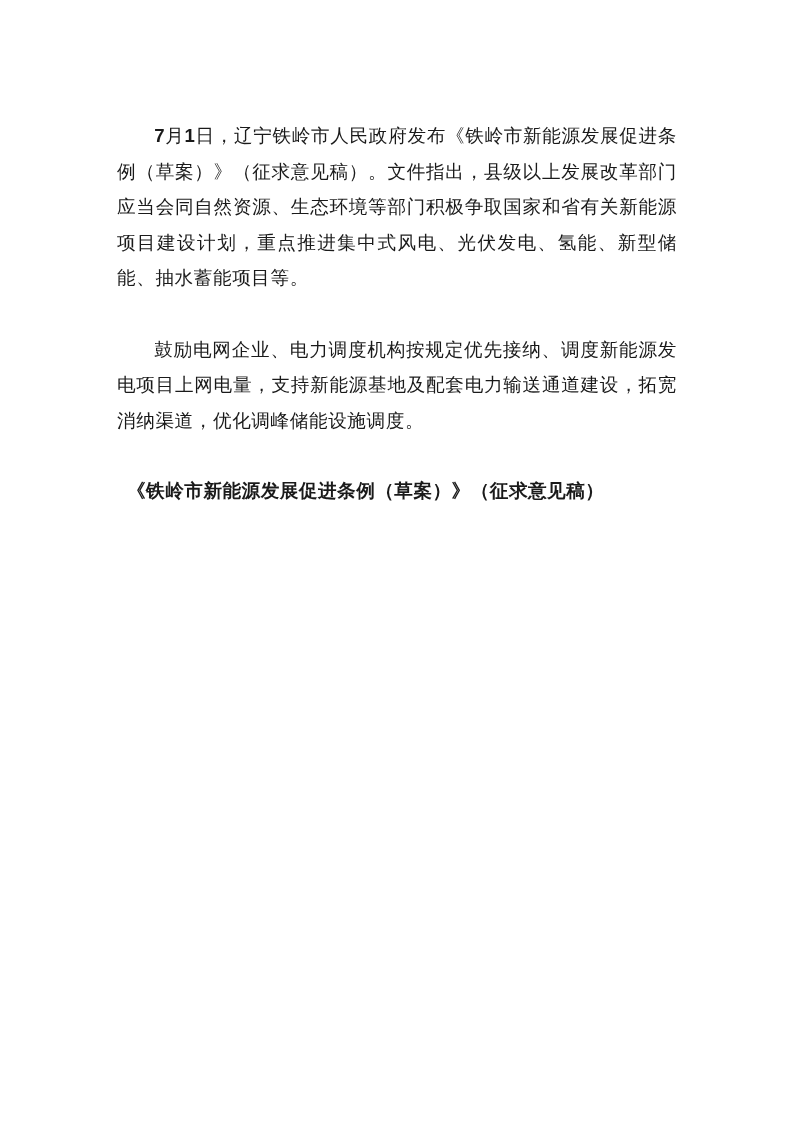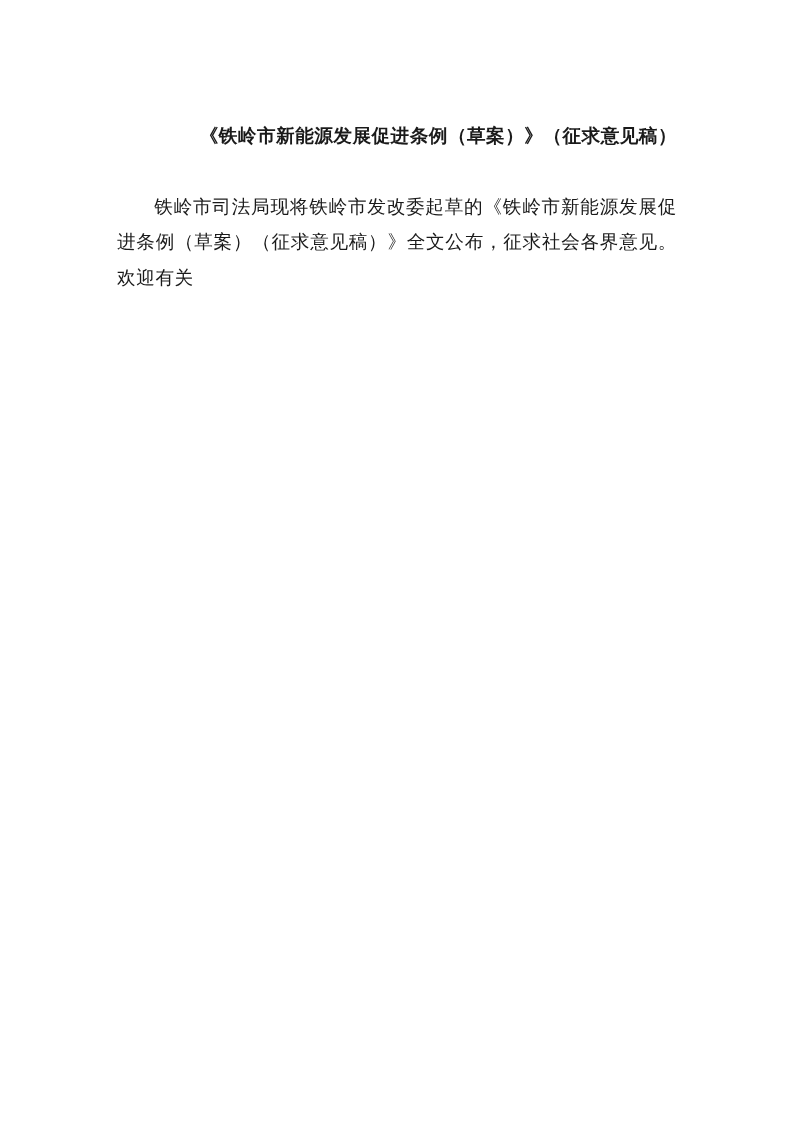--- a/index.html
+++ b/index.html
@@ -29,35 +29,36 @@
       text-align: justify;
       letter-spacing: 0.6px;
     }
     .para.first {
       margin-bottom: 36px;
     }
     .title {
       font-size: 18.6px;
       line-height: 35.5px;
       font-weight: bold;
-      text-align: right;
+      text-align: left;
       margin: 0 0 35px 0;
       letter-spacing: 0.5px;
       padding-left: 10px;
     }
     .num {
       font-family: "Liberation Sans", sans-serif;
       font-weight: bold;
     }
   </style>
 </head>
 <body>
 
 <div class="page">
+  <p class="para first"><span class="num">7</span><span>月</span><span class="num">1</span><span>日，辽宁铁岭市人民政府发布《铁岭市新能源发展促进条例（草案）》（征求意见稿）。文件指出，县级以上发展改革部门应当会同自然资源、生态环境等部门积极争取国家和省有关新能源项目建设计划，重点推进集中式风电、光伏发电、氢能、新型储能、抽水蓄能项目等。</span></p>
 
+  <p class="para">鼓励电网企业、电力调度机构按规定优先接纳、调度新能源发电项目上网电量，支持新能源基地及配套电力输送通道建设，拓宽消纳渠道，优化调峰储能设施调度。</p>
 
 
 
 
   <p class="title">《铁岭市新能源发展促进条例（草案）》（征求意见稿）</p>
 
-  <p class="para">铁岭市司法局现将铁岭市发改委起草的《铁岭市新能源发展促进条例（草案）（征求意见稿）》全文公布，征求社会各界意见。欢迎有关</p>
 </div>
 
 </body></html>

